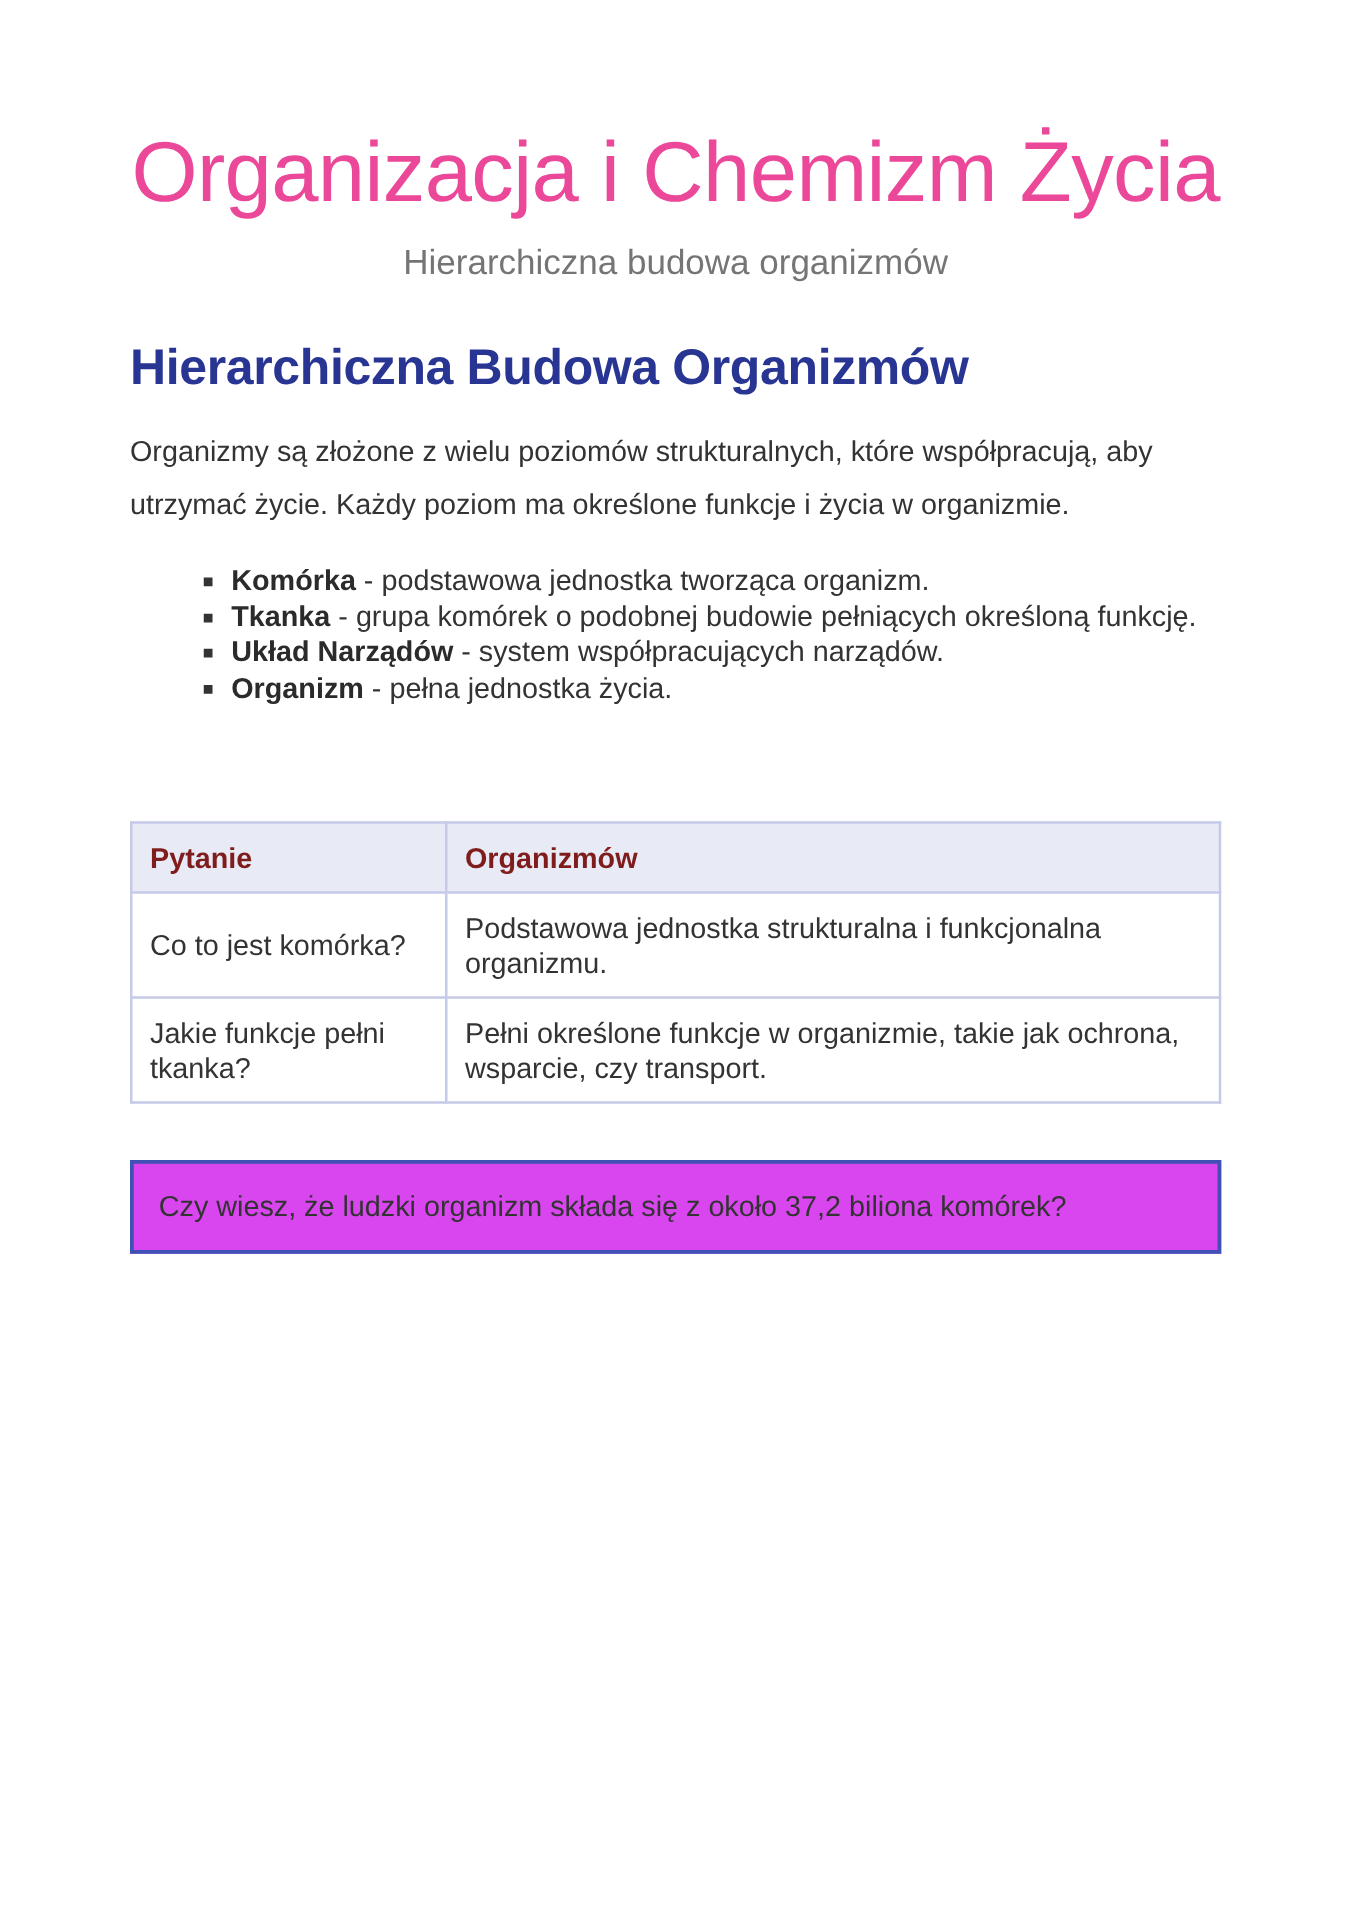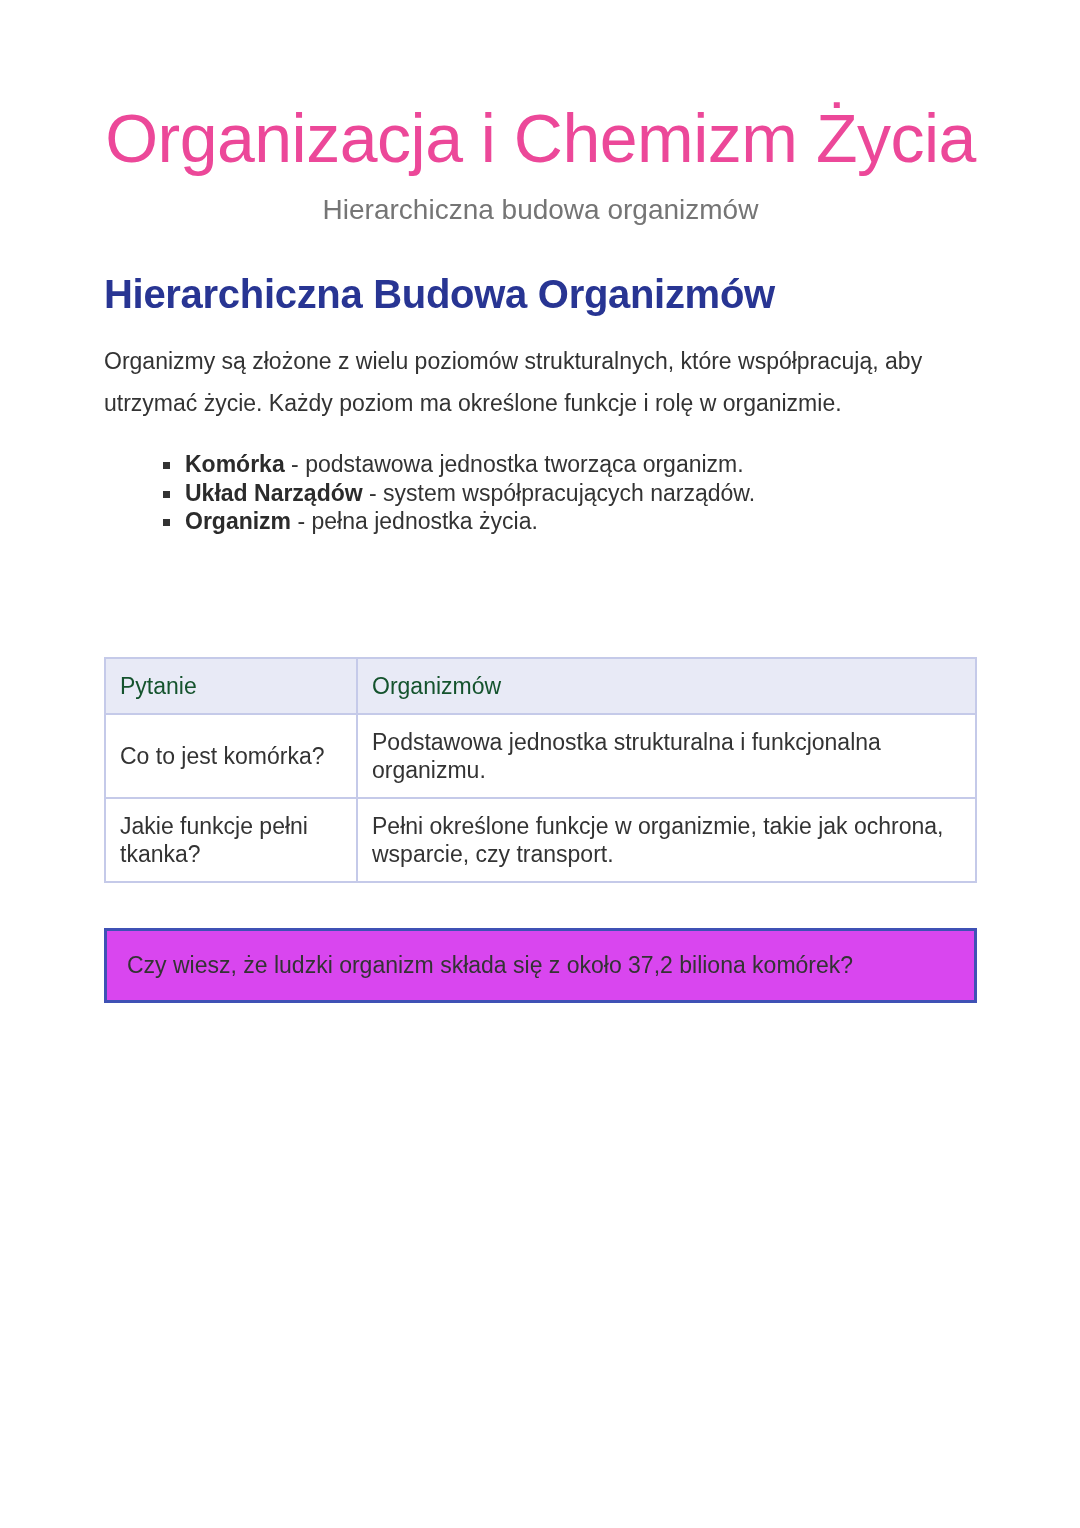--- a/index.html
+++ b/index.html
@@ -37,42 +37,43 @@
     }
     .bullets li b { font-weight: bold; color: #2b2b2b; }
     table.qa {
       position: absolute; left: 0; top: 657px; width: 873px;
       border-collapse: collapse; font-size: 23px; color: #333;
     }
     table.qa th, table.qa td {
       border: 2px solid #c5cae9; text-align: left; vertical-align: middle;
       padding: 0 14px; line-height: 28px;
     }
-    table.qa th { background: #e8eaf6; font-weight: normal; height: 54px; color: #14532d; }
+    table.qa th { background: #e8eaf6; font-weight: bold; height: 54px; color: #7f1d1d; }
     table.qa td { height: 82px; }
     table.qa .col1 { width: 222px; }
     .info-box {
       position: absolute; left: 0; top: 928px; width: 867px; height: 69px;
       border: 3px solid #3f51b5; background: #d946ef; box-sizing: content-box;
       display: flex; align-items: center;
     }
     .info-box span { padding-left: 20px; font-size: 23px; color: #333; }
   </style>
 </head>
 <body>
 
 <div class="page">
   <div class="title">Organizacja i Chemizm Życia</div>
   <div class="subtitle">Hierarchiczna budowa organizmów</div>
 
   <div class="section-heading">Hierarchiczna Budowa Organizmów</div>
-  <p class="intro" style="margin:0;">Organizmy są złożone z wielu poziomów strukturalnych, które współpracują, aby utrzymać życie. Każdy poziom ma określone funkcje i rolę w organizmie.</p>
+  <p class="intro" style="margin:0;">Organizmy są złożone z wielu poziomów strukturalnych, które współpracują, aby utrzymać życie. Każdy poziom ma określone funkcje i życia w organizmie.</p>
 
   <ul class="bullets">
     <li><span class="bullet"></span><b>Komórka</b><span> - podstawowa jednostka tworząca organizm.</span></li>
+    <li><span class="bullet"></span><b>Tkanka</b><span> - grupa komórek o podobnej budowie pełniących określoną funkcję.</span></li>
     <li><span class="bullet"></span><b>Układ Narządów</b><span> - system współpracujących narządów.</span></li>
     <li><span class="bullet"></span><b>Organizm</b><span> - pełna jednostka życia.</span></li>
   </ul>
 
   <table class="qa">
     <thead>
       <tr>
         <th class="col1">Pytanie</th>
         <th>Organizmów</th>
       </tr>

